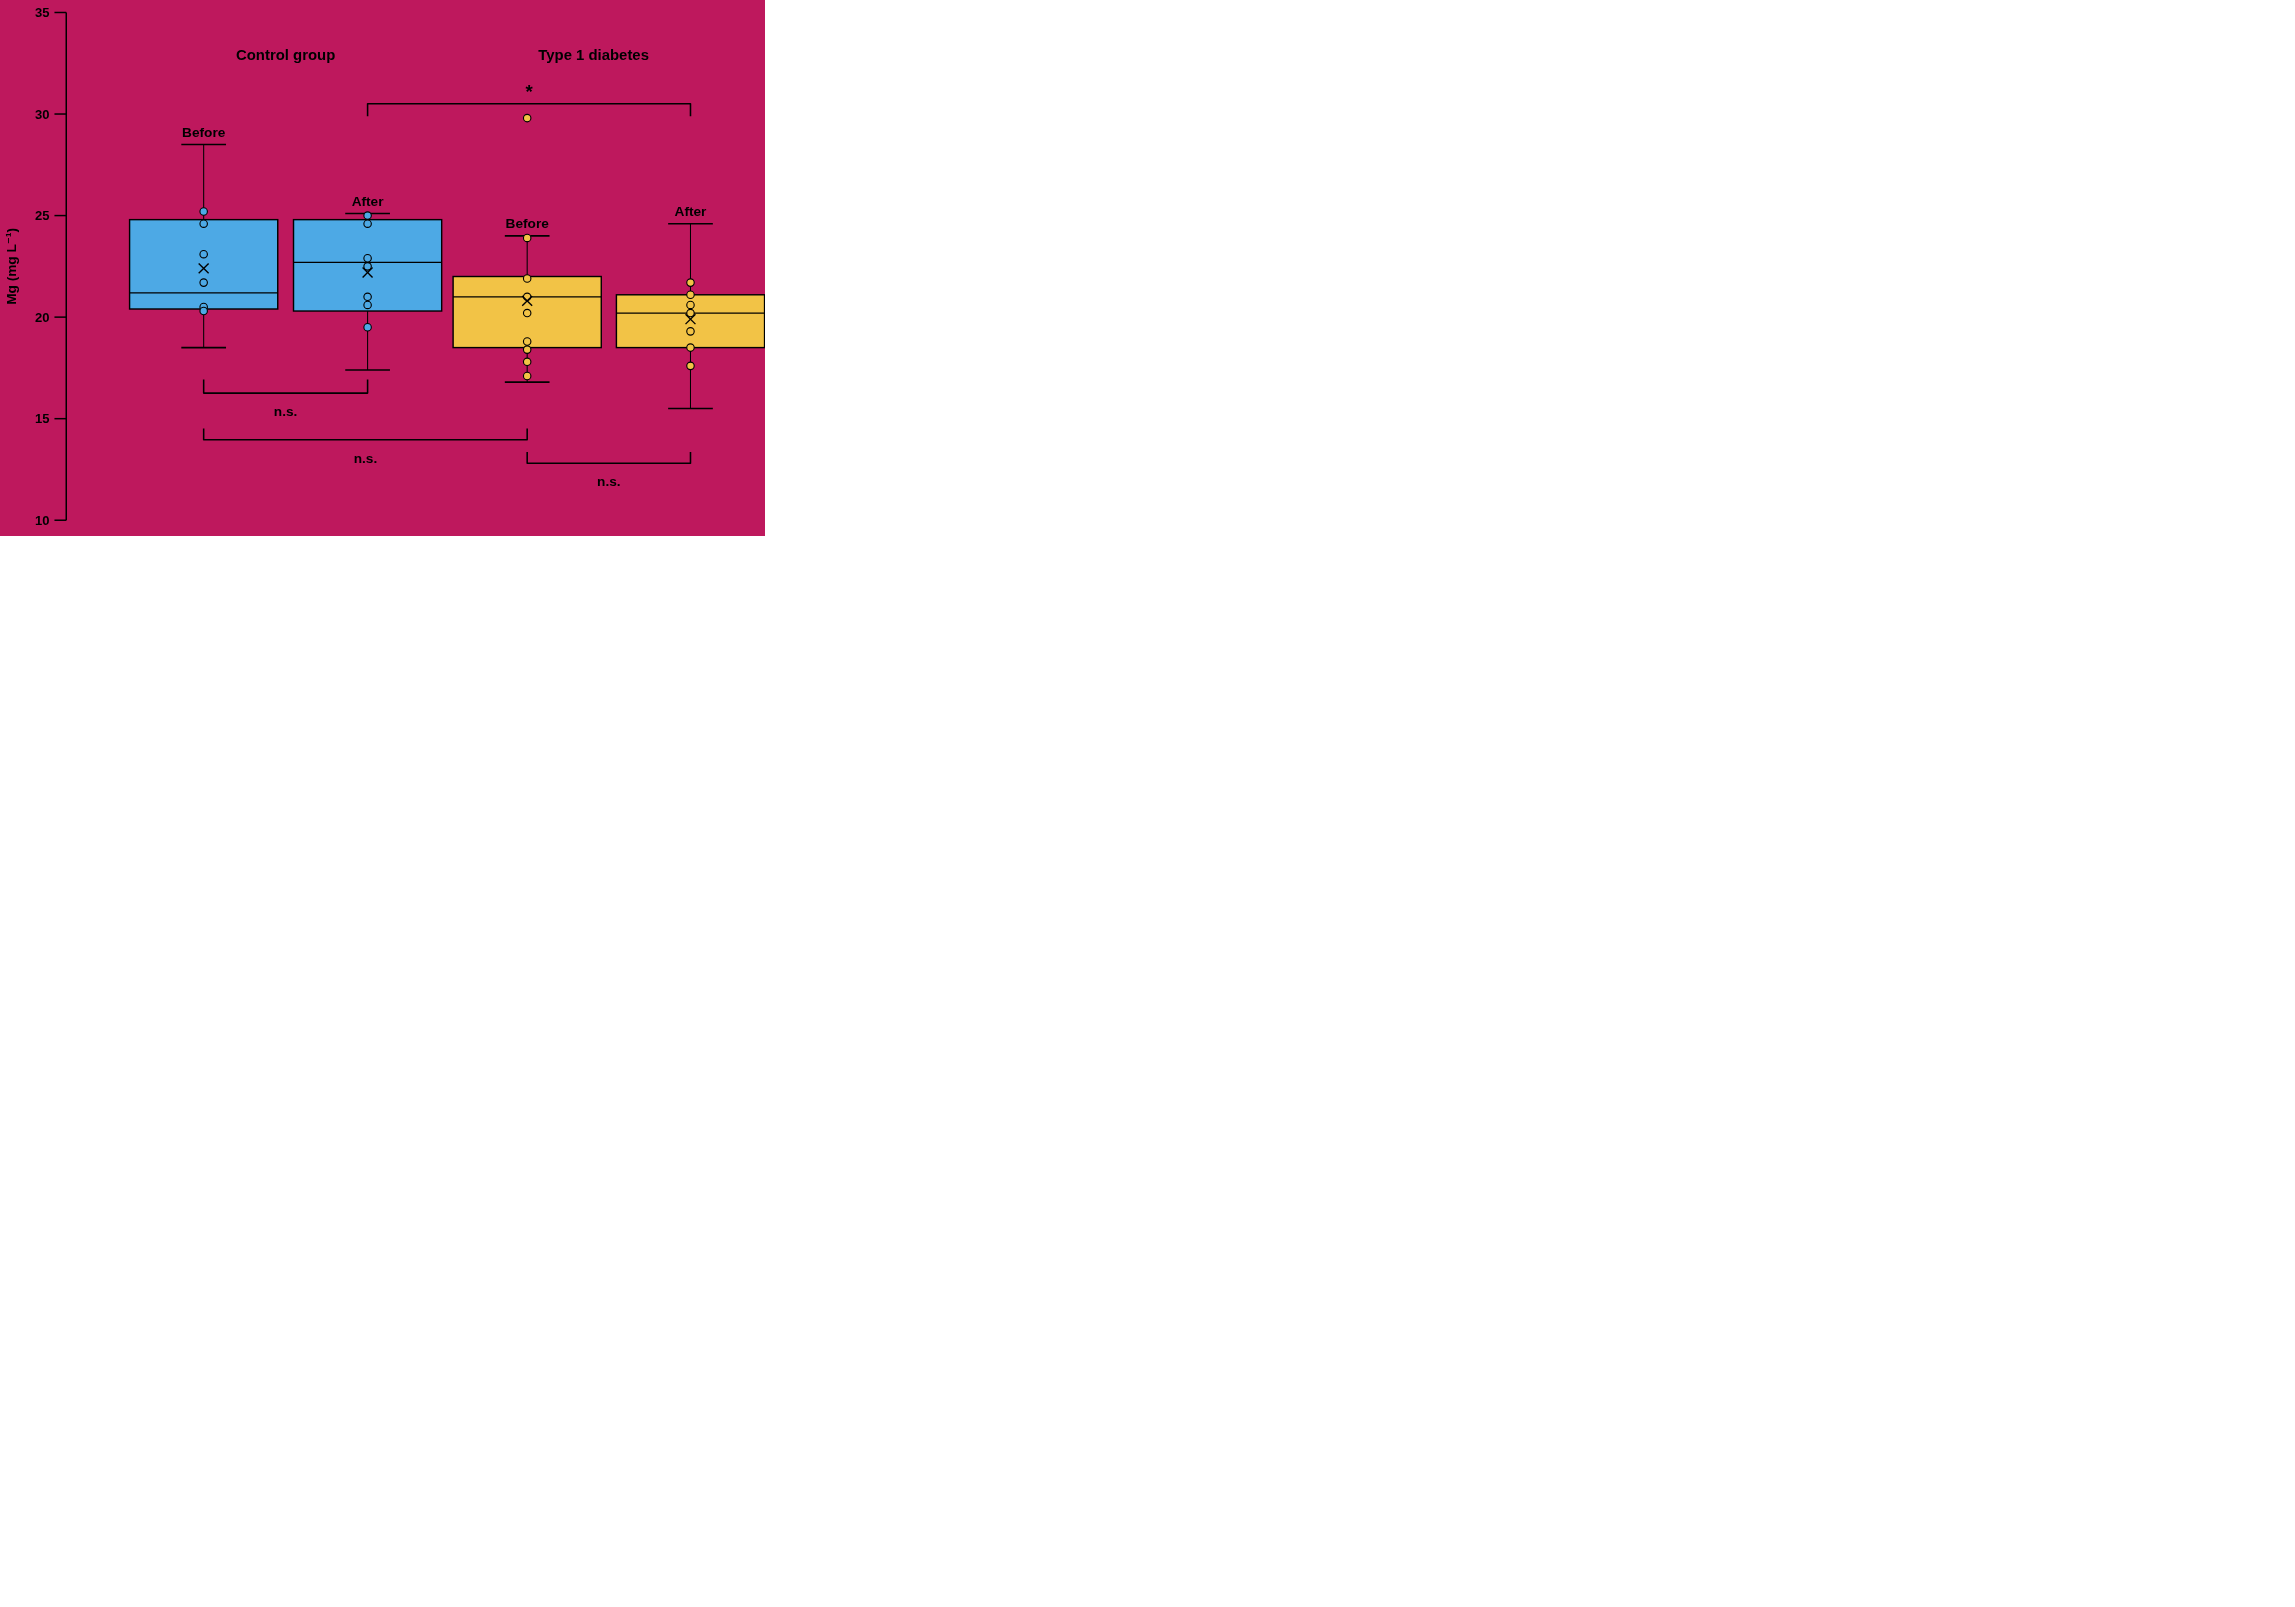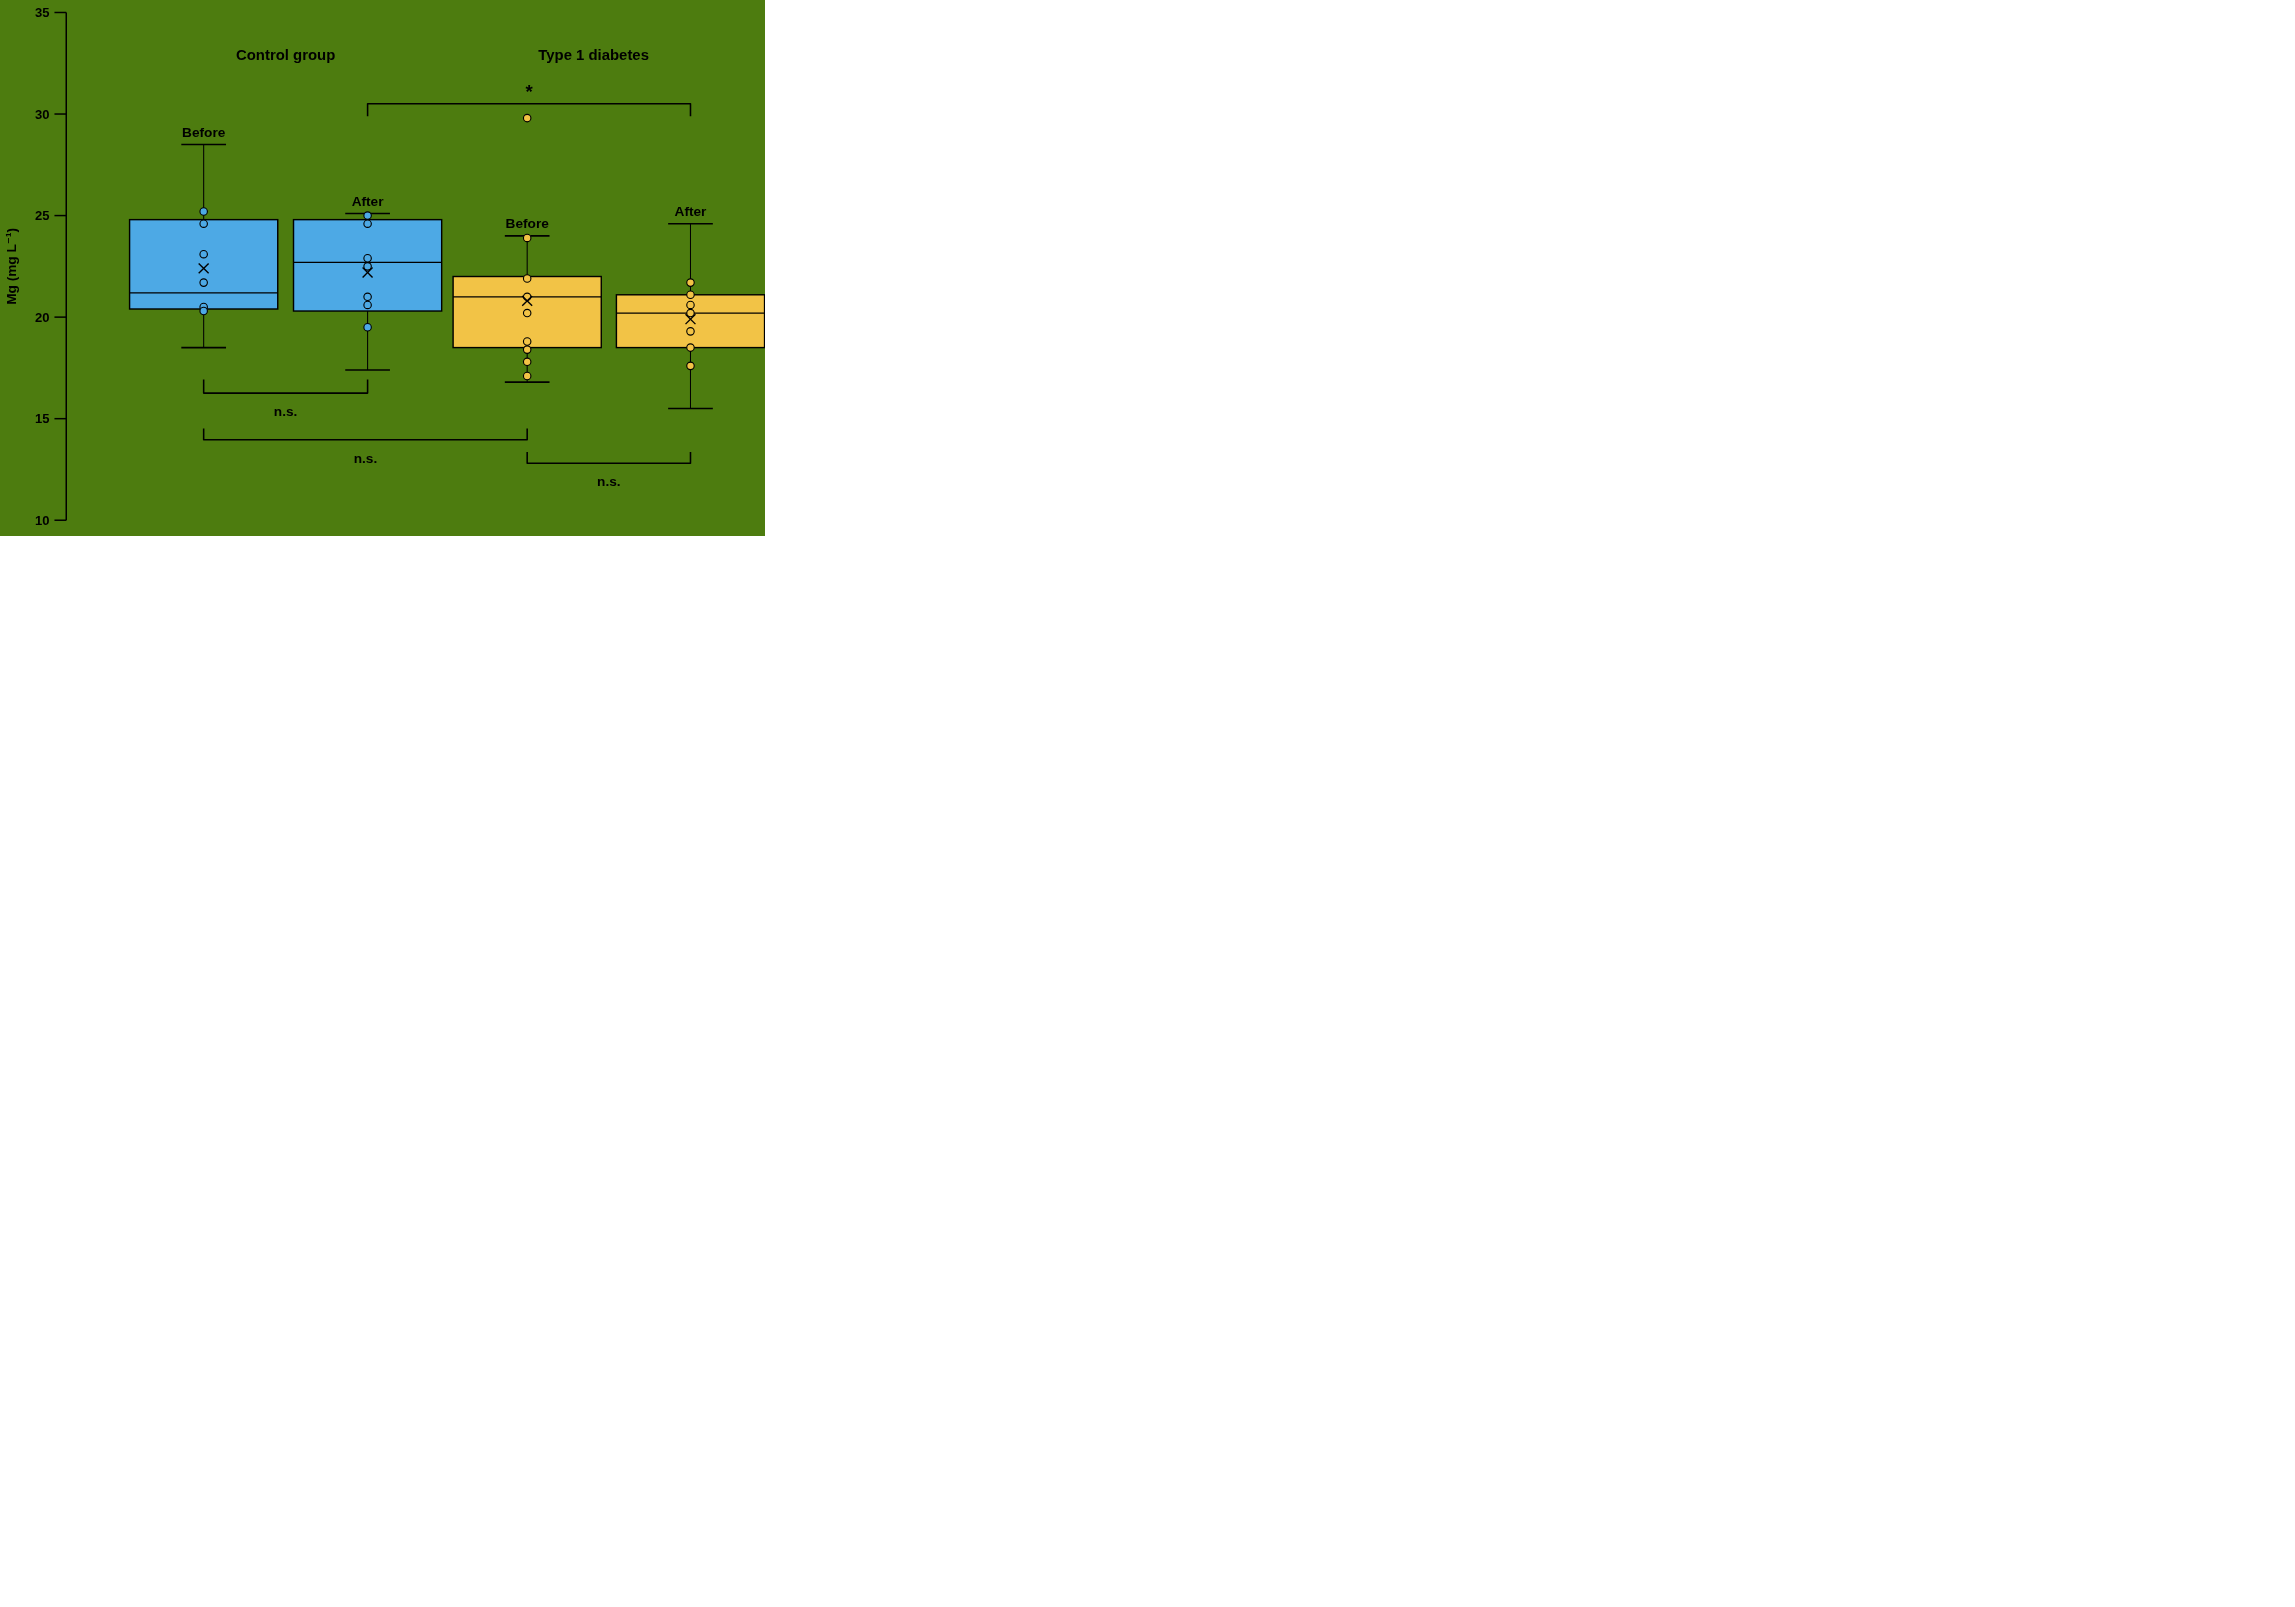--- a/index.html
+++ b/index.html
@@ -1,16 +1,16 @@
 <!DOCTYPE html>
 <html style="font-size:10px"><head>
 <meta charset="utf-8">
 <style>
   html,body{margin:0;padding:0;background:#ffffff;}
-  .fig-wrap{width:765px;height:536px;background:#4d7c0f;}
+  .fig-wrap{width:765px;height:536px;background:#be185d;}
   svg text{font-family:"Liberation Sans","DejaVu Sans",sans-serif;fill:#000000;}
   .tick-label{font-size:21px;font-weight:bold;}
   .y-title{font-size:22px;font-weight:bold;}
   .group-title{font-size:24px;font-weight:bold;}
   .box-label{font-size:22px;font-weight:bold;}
   .sig-label{font-size:22px;font-weight:bold;}
   .sig-star{font-size:30px;font-weight:bold;}
 </style>
 </head>
 <body>

